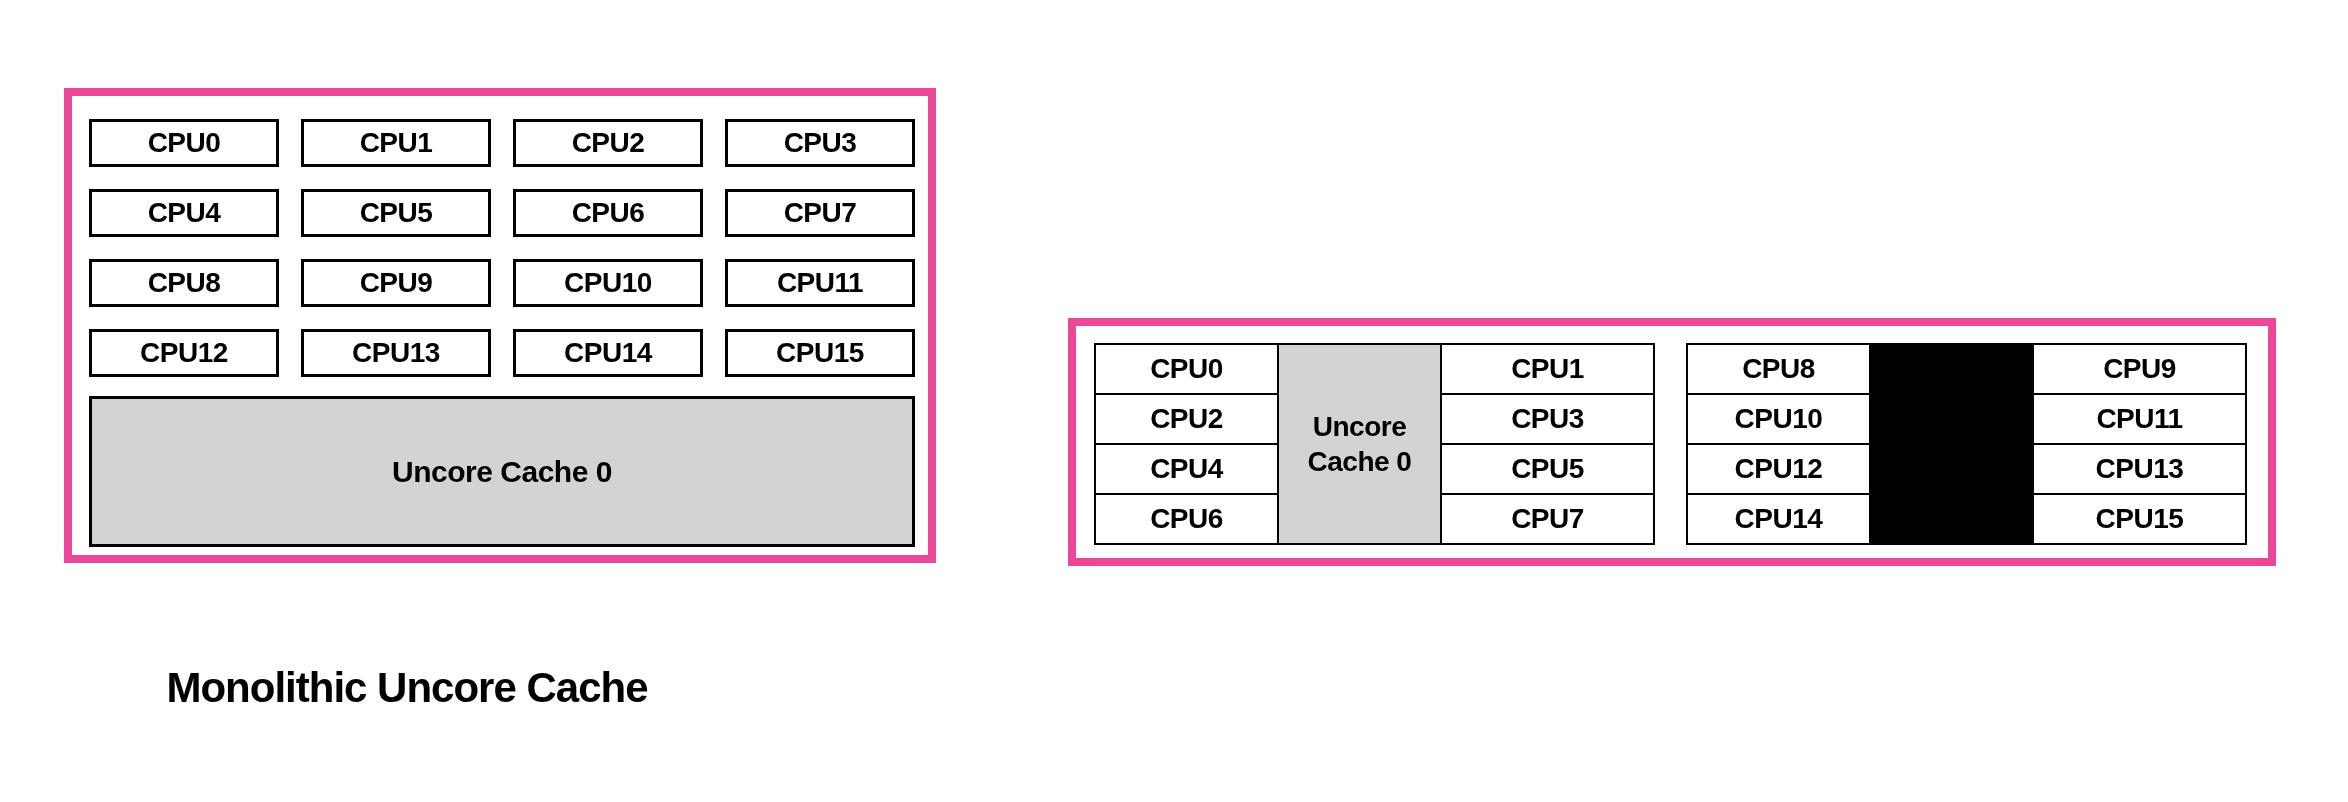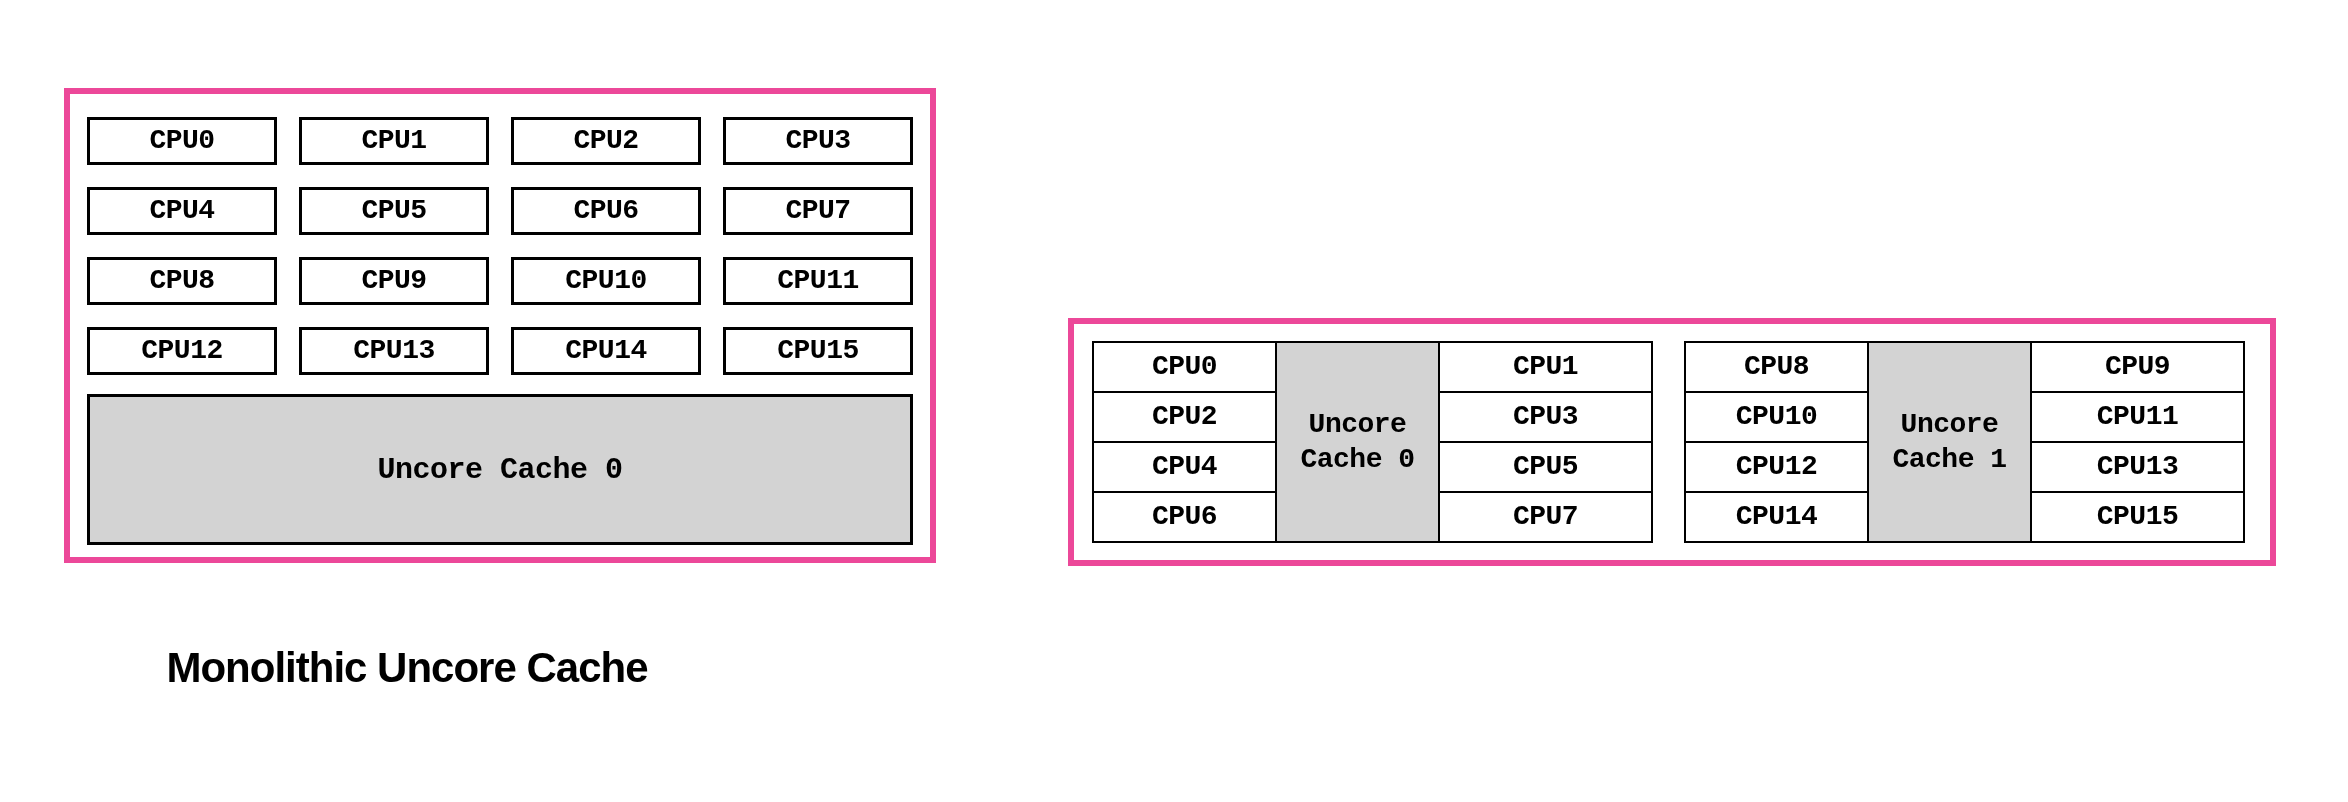--- a/index.html
+++ b/index.html
@@ -2,21 +2,21 @@
 <html><head>
 <meta charset="utf-8">
 <style>
   * { margin:0; padding:0; box-sizing:border-box; }
   html,body { background:#ffffff; }
   body { font-family:"Liberation Sans", sans-serif; color:#000; }
   .canvas {
     position:relative; width:2348px; height:802px; background:#ffffff; overflow:hidden;
   }
   .outer-box {
-    position:absolute; border:6px solid #ec4899; background:#fff;font-family:Liberation Mono, monospace;
+    position:absolute; border:8px solid #ec4899; background:#fff;
   }
   
   .mono-outer { left:64px; top:88px; width:872px; height:475px; }
   .mono-row {
     position:absolute; left:17px; width:826px; height:48px;
     display:flex; justify-content:space-between;
   }
   .cpu-box {
     width:190px; height:48px; border:3px solid #000; background:#fff;
     display:flex; align-items:center; justify-content:center;
@@ -43,21 +43,21 @@
     background:#fff;
     display:flex; align-items:center; justify-content:center;
     font-weight:bold; font-size:28px; letter-spacing:-0.5px; line-height:1;
   }
   .cache-cell {
     background:#d3d3d3; text-align:center;
     line-height:1.25; padding:0 20px; font-size:28px;
   }
   
   .caption {
-    position:absolute; top:644px; transform:translateX(-50%);
+    position:absolute; top:664px; transform:translateX(-50%);
     font-weight:bold; font-size:42px; letter-spacing:-1px; white-space:nowrap;
   }
   .caption-mono { left:407px; }
   .caption-split { left:1661px; }
 </style>
 </head>
 <body>
 
 <div class="canvas">
 
@@ -101,21 +101,20 @@
       <div class="cell" style="grid-area:2/3">CPU3</div>
       <div class="cell" style="grid-area:3/3">CPU5</div>
       <div class="cell" style="grid-area:4/3">CPU7</div>
     </div>
 
     <div class="cluster cluster-2">
       <div class="cell" style="grid-area:1/1">CPU8</div>
       <div class="cell" style="grid-area:2/1">CPU10</div>
       <div class="cell" style="grid-area:3/1">CPU12</div>
       <div class="cell" style="grid-area:4/1">CPU14</div>
-      <div class="cell cache-cell" style="grid-area:1/2/5/3">Uncore Cache 1</div>
       <div class="cell" style="grid-area:1/3">CPU9</div>
       <div class="cell" style="grid-area:2/3">CPU11</div>
       <div class="cell" style="grid-area:3/3">CPU13</div>
       <div class="cell" style="grid-area:4/3">CPU15</div>
     </div>
 
   </div>
 
   <div class="caption caption-mono">Monolithic Uncore Cache</div>
 

